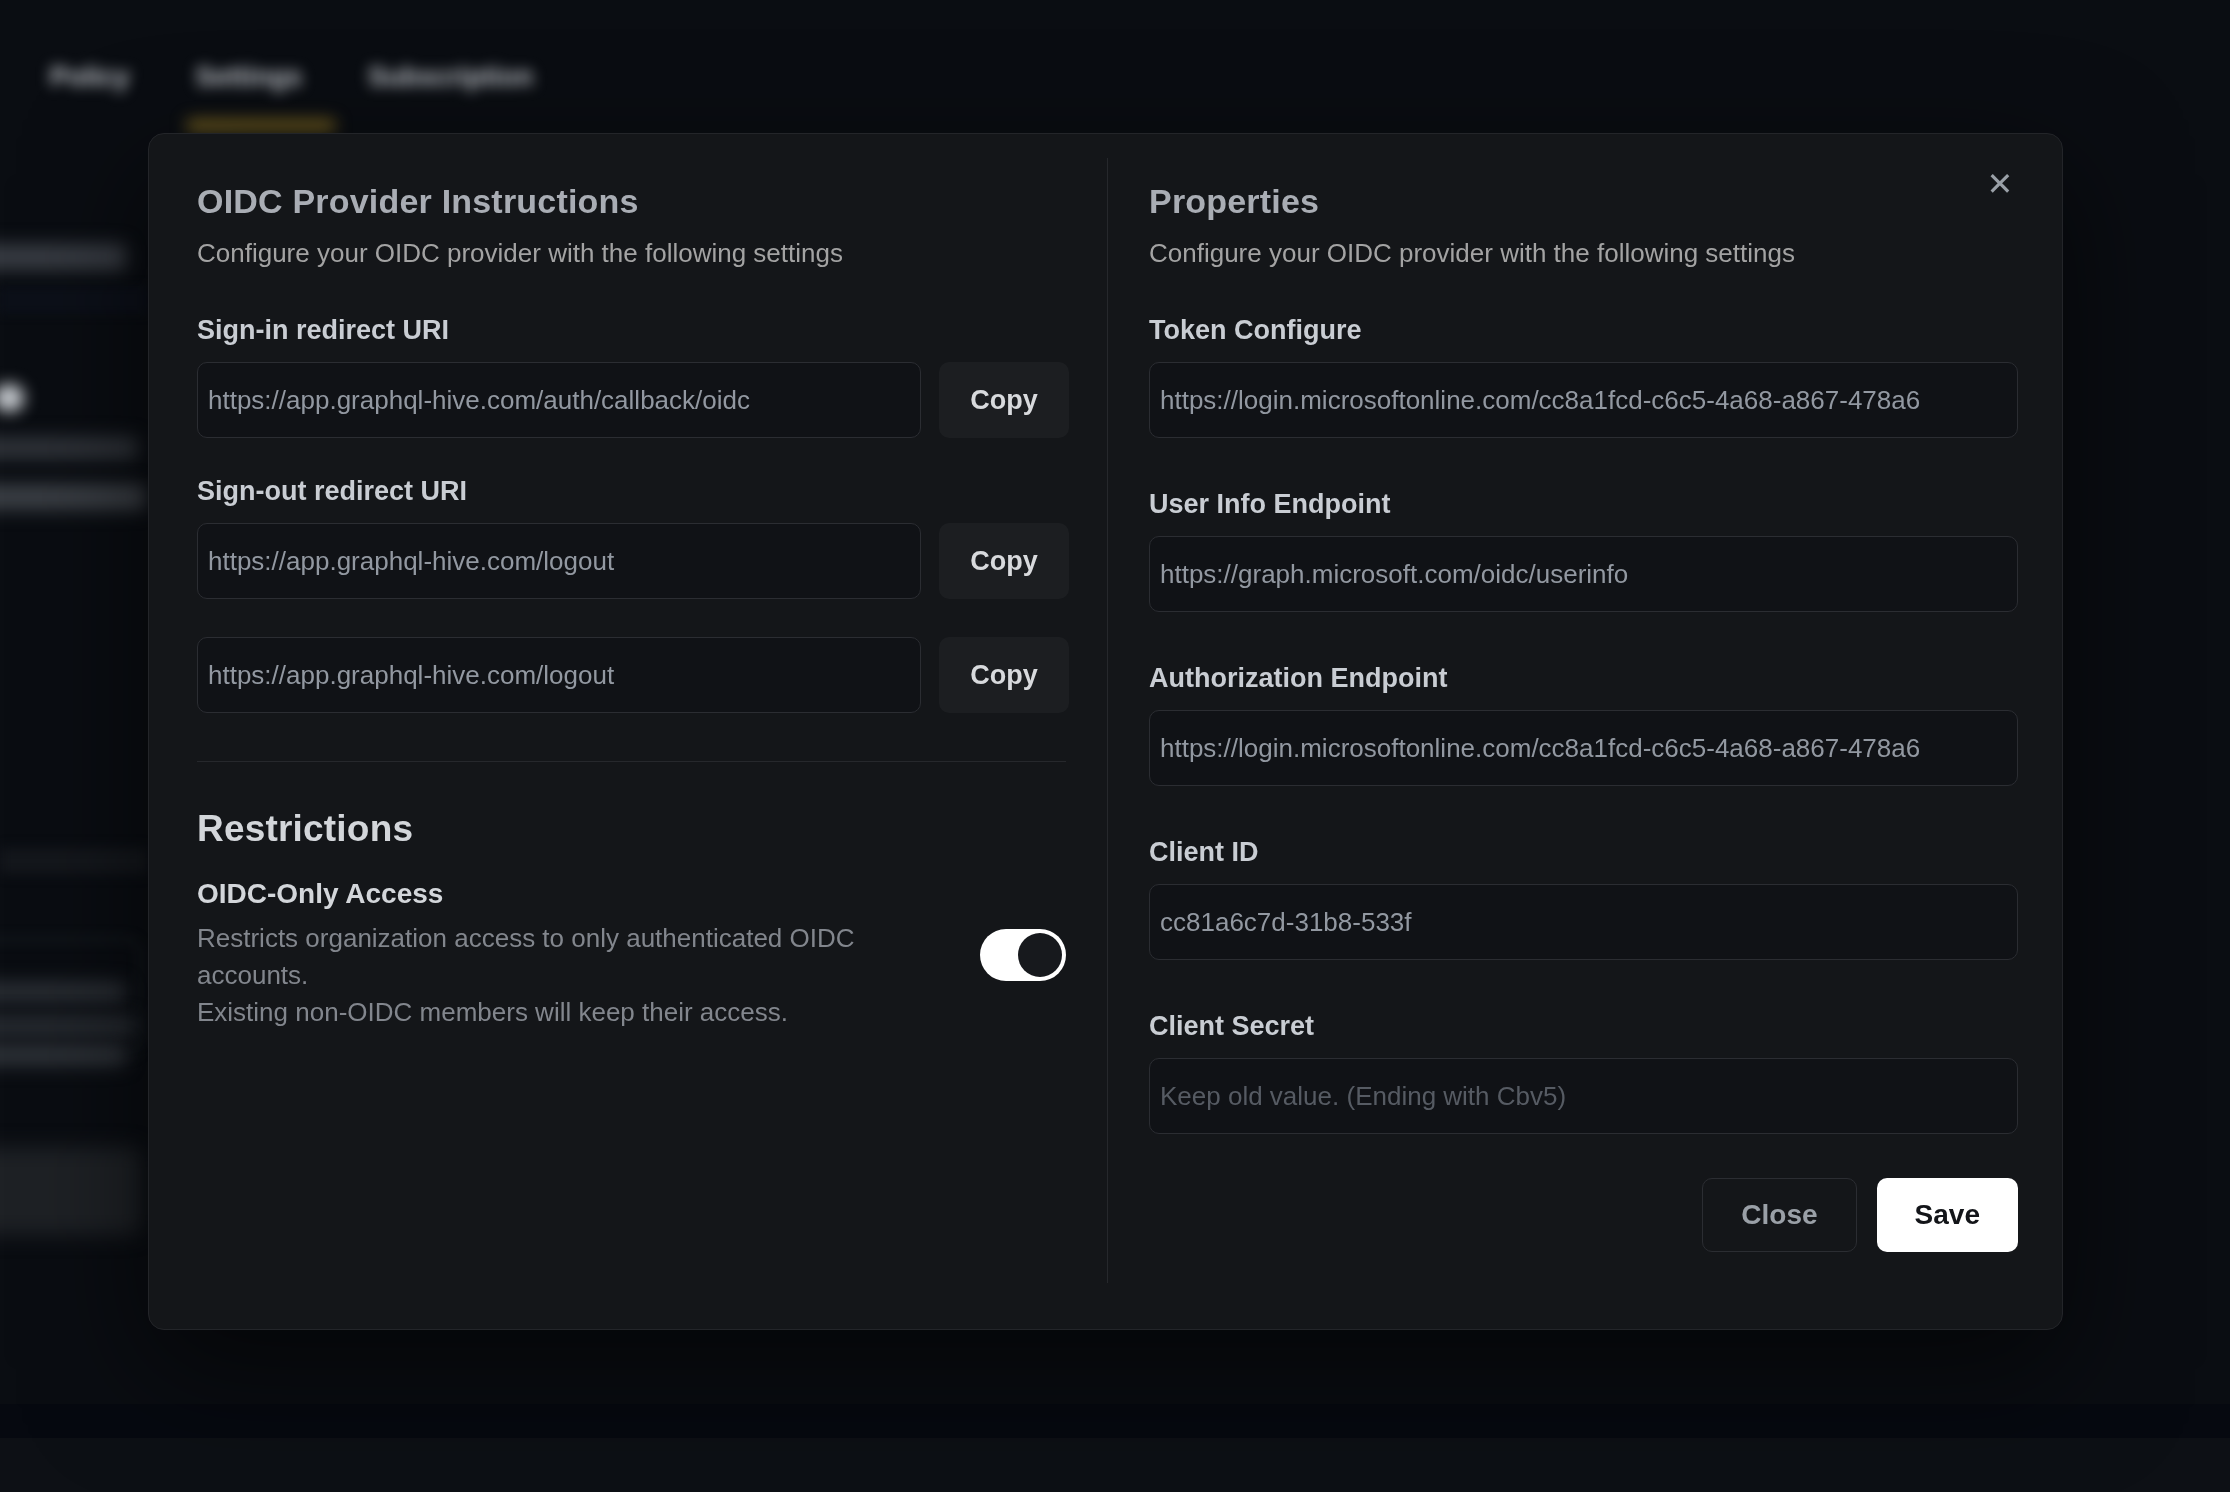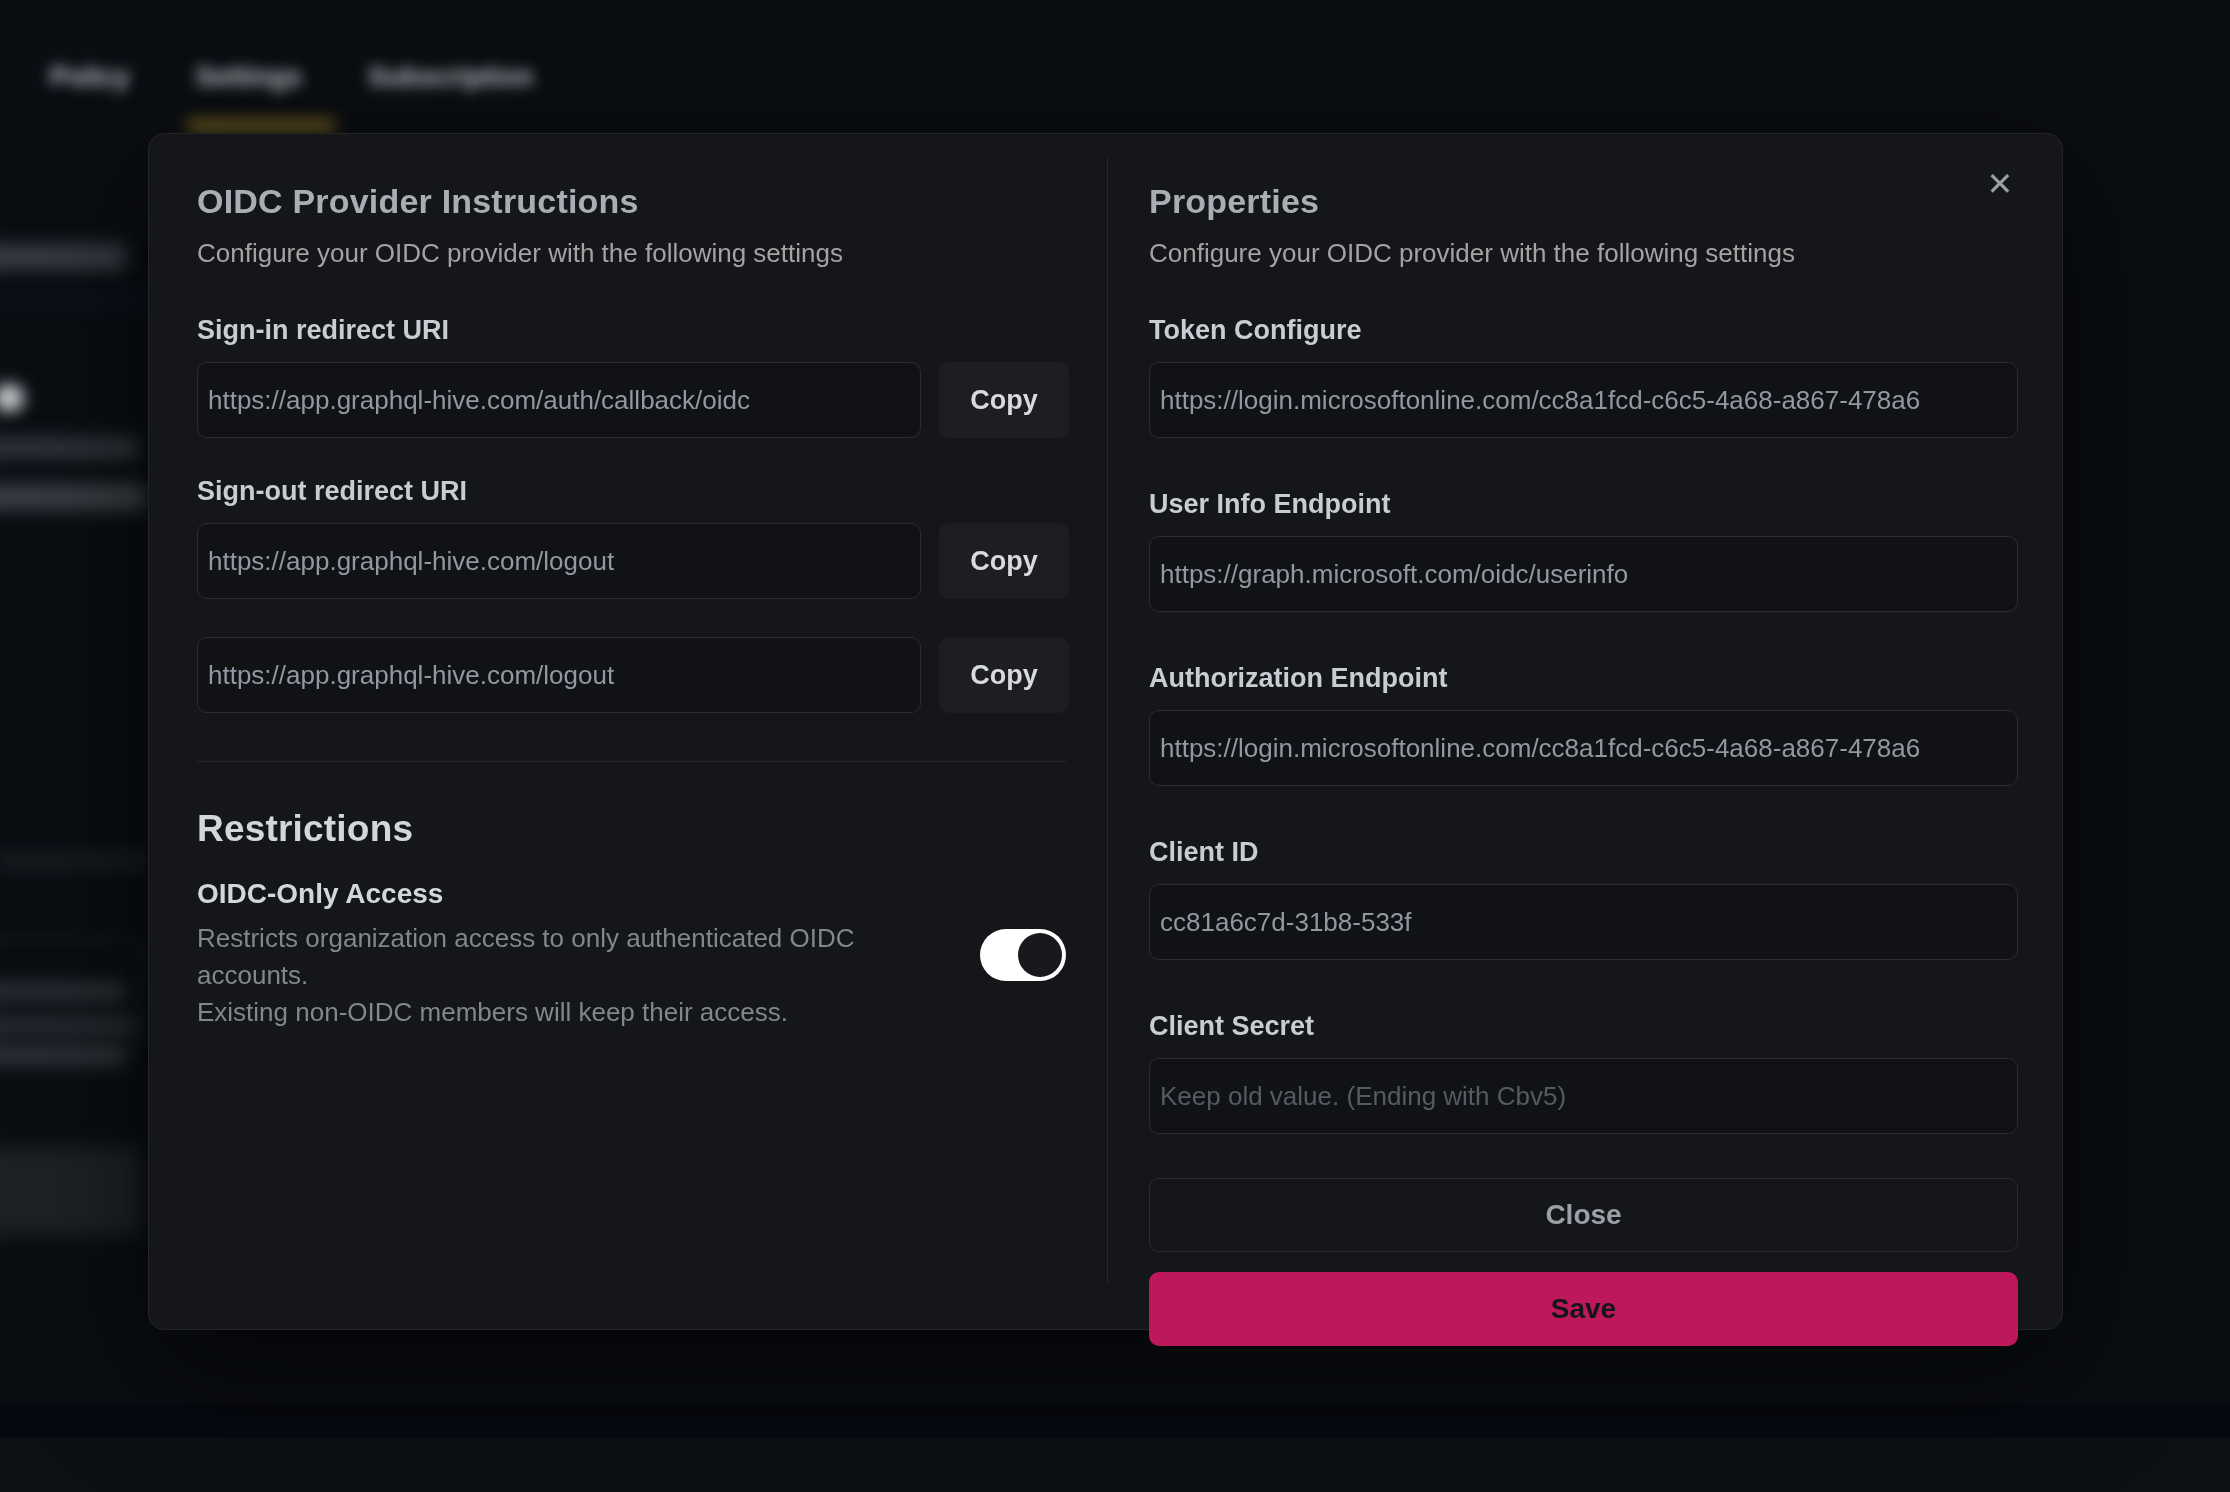--- a/index.html
+++ b/index.html
@@ -193,38 +193,37 @@
 
   .prop-group { margin-top: 46px; }
   .prop-group + .prop-group { margin-top: 51px; }
   .prop-group .text-input { margin-top: 16px; }
 
   .btn-row {
     margin-top: 44px;
     display: flex;
     justify-content: flex-end;
     gap: 20px;
-    flex-direction: column;
   }
   .btn {
     height: 74px;
     border-radius: 10px;
     font-size: 28px;
     font-weight: 600;
     cursor: pointer;
     font-family: "Liberation Sans", sans-serif;
     padding: 0 38px;
   }
   .btn-close {
     background: transparent;
     border: 1px solid #2b2d32;
     color: #9aa0a7;
   }
   .btn-save {
-    background: #be185d;
+    background: #ffffff;
     border: none;
     color: #131519;
   }
 </style>
 </head>
 <body>
 
 <div class="screen">
 
   <div class="bg-tabs">

